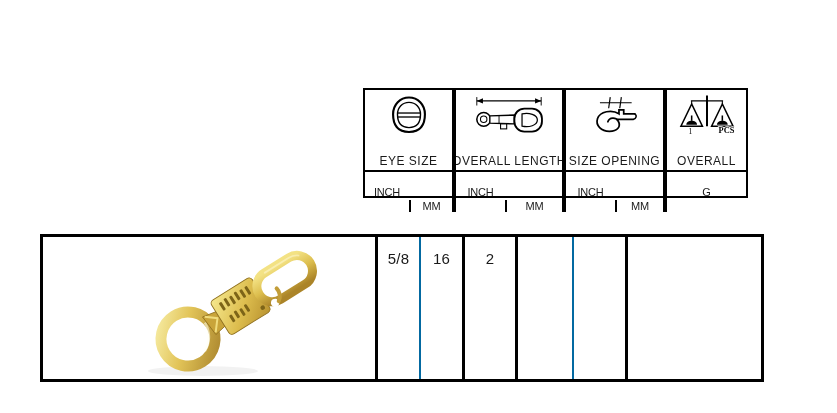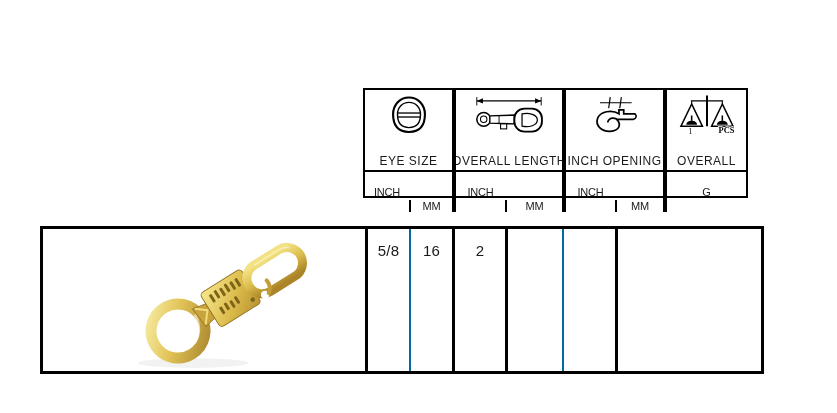--- a/index.html
+++ b/index.html
@@ -31,24 +31,25 @@
   }
   .unit-cell.thin { border-left:2px solid #000;margin-top:28px; }
   .unit-cell.thick { border-left:4px solid #000; }
   .g-eye   { grid-column:1 / 3; }
   .g-oal   { grid-column:3 / 5; }
   .g-snap  { grid-column:5 / 7; }
   .g-weight{ grid-column:7 / 8; }
 
   
   .data-table {
-    position:absolute; left:40px; top:226px; width:724px; height:148px;
+    position:absolute; left:40px; top:234px; width:724px; height:148px;
     border:3px solid #000; display:grid;
     grid-template-columns:322px 44px 43px 53px 57px 53px 48px 1fr;
     background:#fff;
+    padding-left:10px;
   }
   .val-cell {
     display:flex; justify-content:center; align-items:flex-start;
     padding-top:13px; font-size:15px; letter-spacing:0.2px;
   }
   .val-cell.thin { border-left:2px solid #0369a1; }
   .val-cell.thick { border-left:3px solid #000; }
   .photo-cell { position:relative; overflow:hidden; }
   .photo-cell svg { display:block; }
 
@@ -95,21 +96,21 @@
   <div class="grp b-l g-snap">
     <svg class="icon-svg" width="74" height="58" viewBox="0 0 74 58">
 
       <line x1="31" y1="4" x2="29" y2="18" stroke="#000" stroke-width="1.5"></line>
       <line x1="45" y1="4" x2="43" y2="18" stroke="#000" stroke-width="1.5"></line>
       <line x1="18" y1="11" x2="58" y2="11" stroke="#000" stroke-width="1.4"></line>
 
       <path d="M62,25 L48,25 L48,20 L42,20 L42,25 C33,19 18,22 15,31 C12,40 20,47 30,47 C40,47 45,41 41,34 C38,29 30,29 28,35" fill="none" stroke="#000" stroke-width="2.2" stroke-linecap="round"></path>
       <path d="M62,25 C65,27 64,31 60,32 L40,32" fill="none" stroke="#000" stroke-width="2" stroke-linecap="round"></path>
     </svg>
-    <div class="grp-label">INCH OPENING</div>
+    <div class="grp-label">SIZE OPENING</div>
   </div>
 
   <div class="grp b-l g-weight">
     <svg class="icon-svg" width="82" height="60" viewBox="0 0 82 60">
 
       <line x1="41" y1="2" x2="41" y2="42" stroke="#000" stroke-width="2.6"></line>
       <line x1="20" y1="9" x2="62" y2="9" stroke="#000" stroke-width="1.6"></line>
 
       <path d="M21,13 L7,42 L35,42 Z" fill="none" stroke="#000" stroke-width="2"></path>
       <line x1="21" y1="9" x2="21" y2="13" stroke="#000" stroke-width="1.4"></line>

